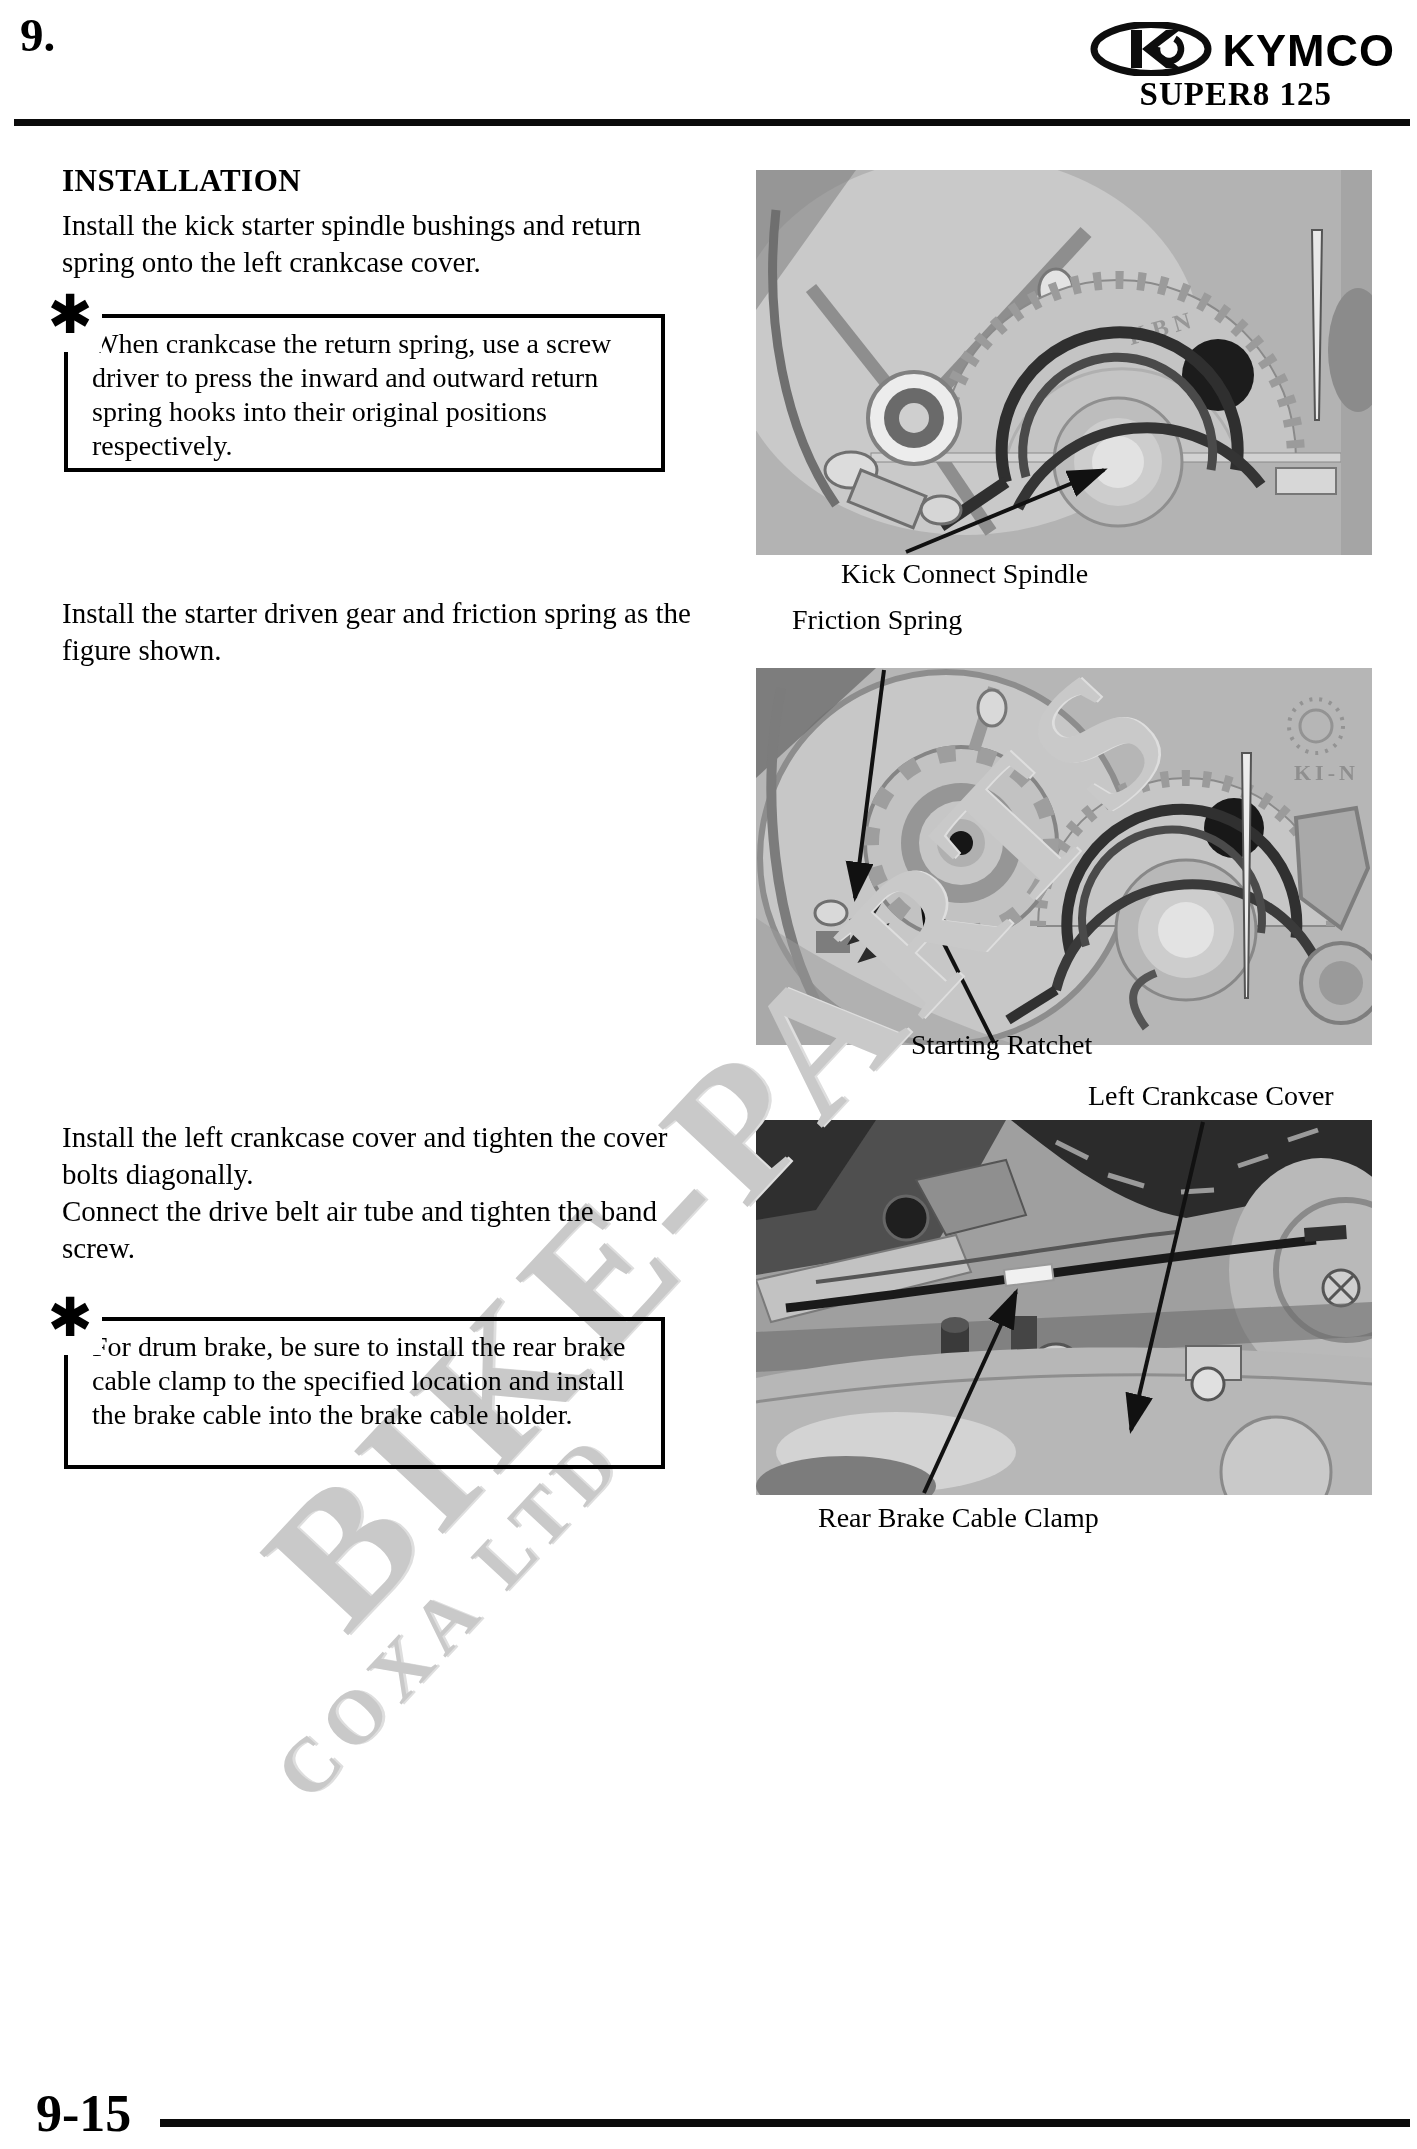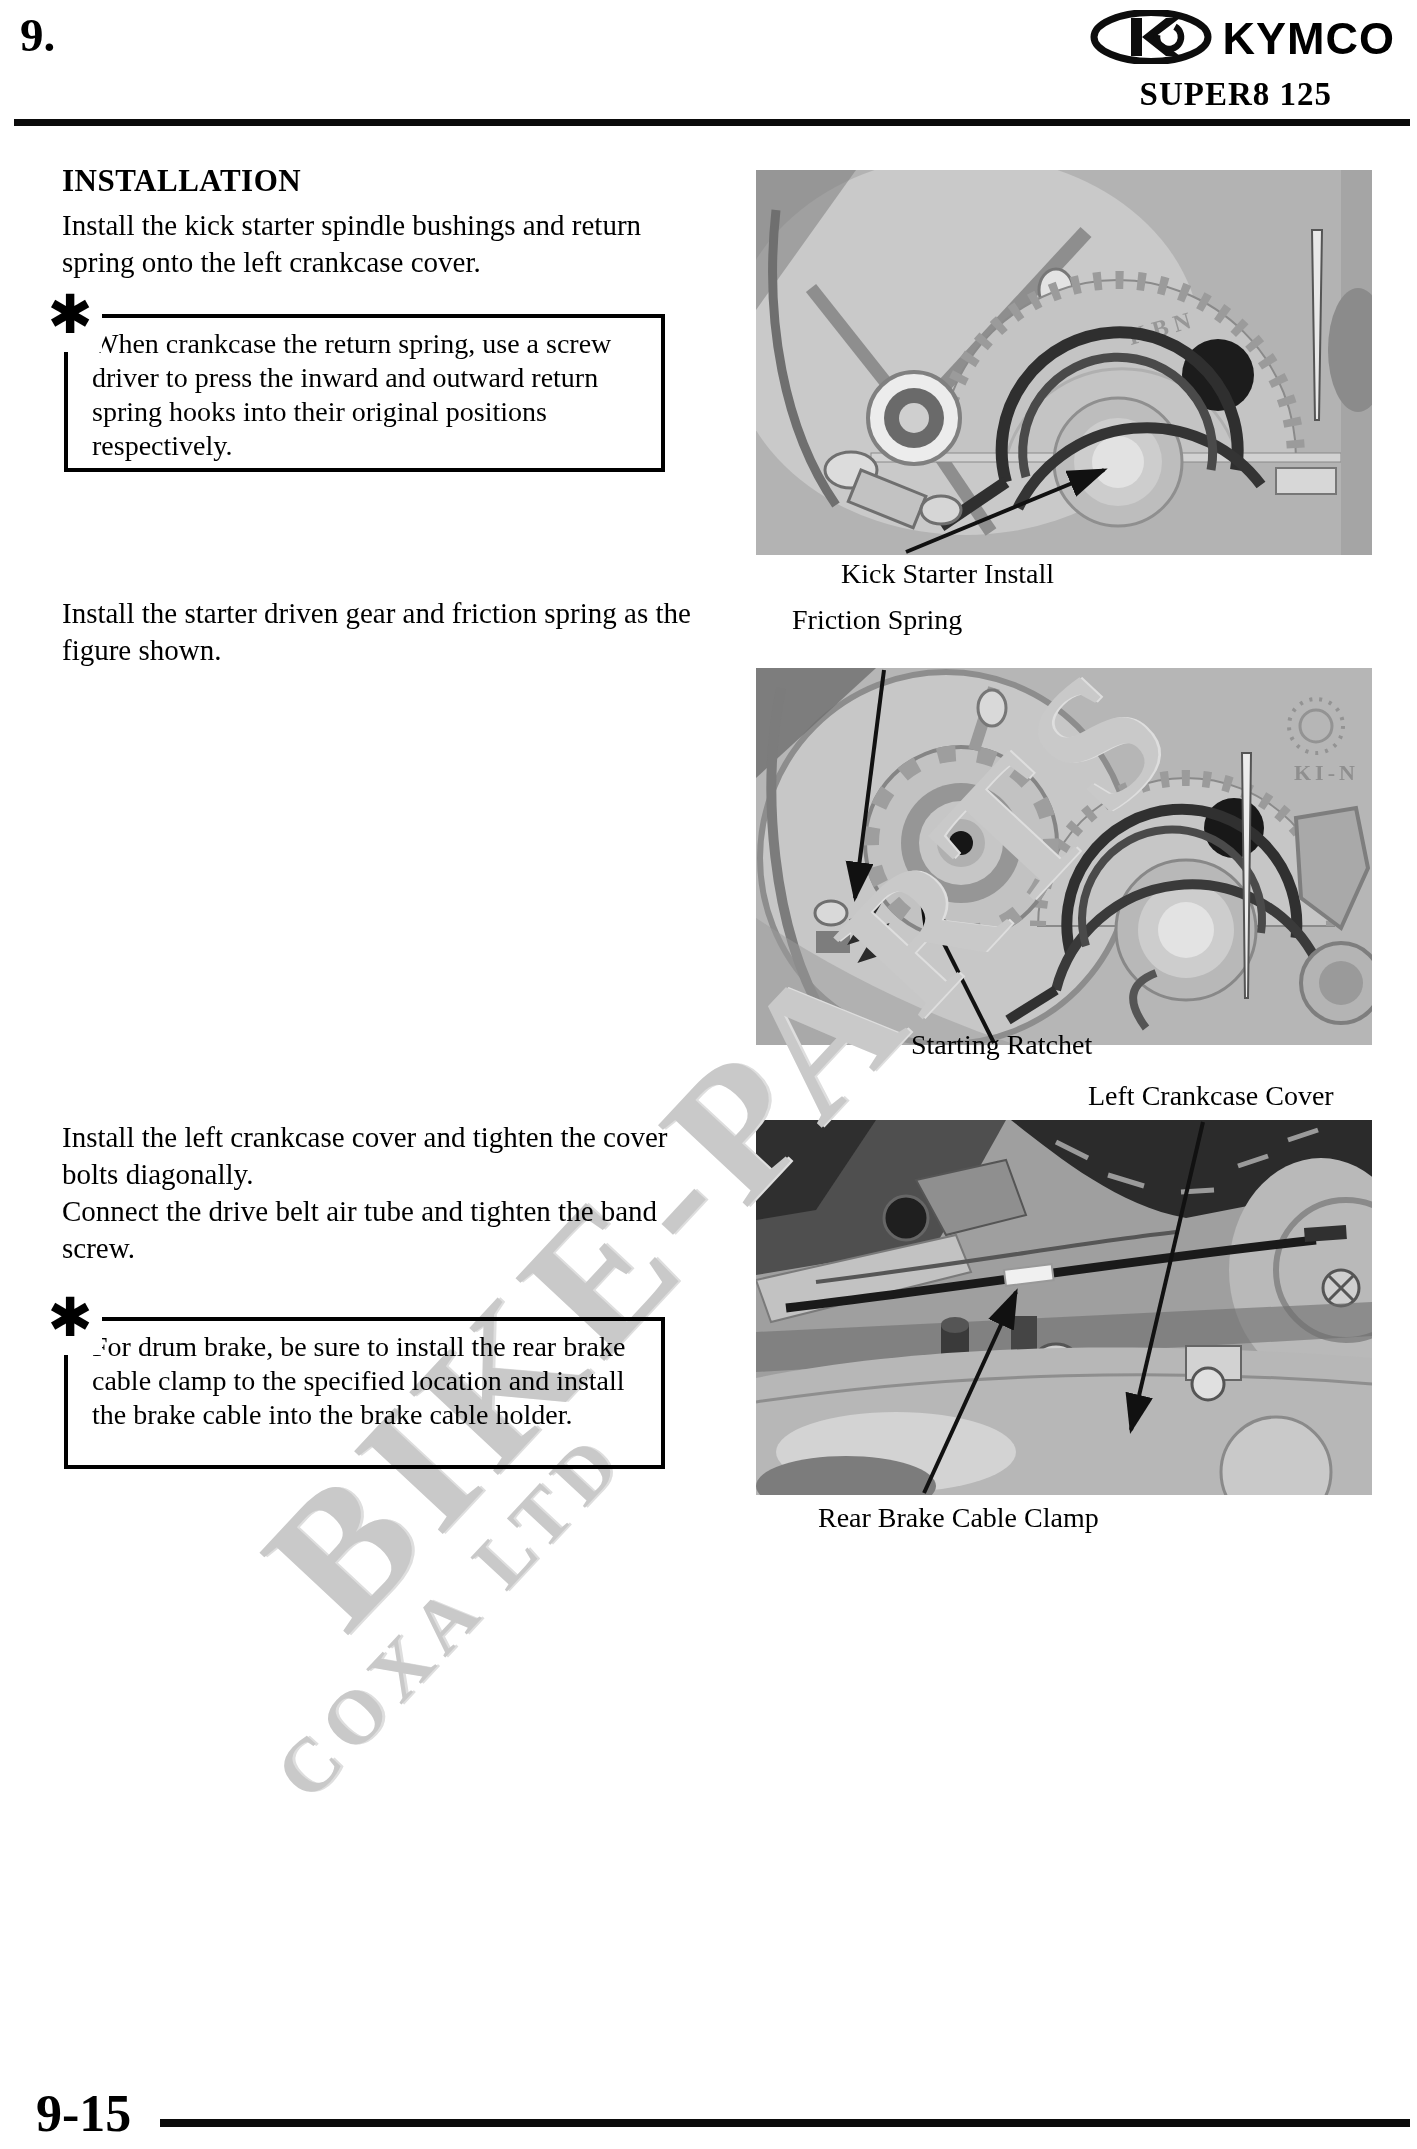--- a/index.html
+++ b/index.html
@@ -4,21 +4,21 @@
 <style>
   html,body{margin:0;padding:0;background:#ffffff;}
   .page{position:relative;width:1417px;height:2149px;background:#fff;overflow:hidden;
         font-family:"Liberation Serif","DejaVu Serif",serif;color:#000;}
 
   
   .title-block{position:absolute;left:20px;top:12px;display:flex;font-weight:bold;
                font-size:47px;line-height:46px;z-index:3;}
   .title-num{width:44px;flex:0 0 44px;}
   .header-rule{position:absolute;left:14px;top:119px;width:1396px;height:7px;background:#0b0b0b;z-index:3;}
-  .logo{position:absolute;top:10px;right:22px;display:flex;align-items:center;gap:8px;z-index:3;}
+  .logo{position:absolute;top:22px;right:22px;display:flex;align-items:center;gap:8px;z-index:3;}
   .logo-text{font-family:"Liberation Sans","DejaVu Sans",sans-serif;font-weight:bold;
              font-size:45px;letter-spacing:1px;}
   .model{position:absolute;top:76px;right:85px;font-weight:bold;font-size:33px;letter-spacing:1px;z-index:3;}
 
   
   .heading{position:absolute;left:62px;top:163px;font-size:31px;font-weight:bold;letter-spacing:.5px;z-index:3;}
   .para{position:absolute;left:62px;width:632px;font-size:29px;line-height:37px;z-index:3;}
   #para1{top:207px;}
   #para2{top:595px;}
   #para3{top:1119px;}
@@ -143,21 +143,21 @@
       <ellipse cx="185" cy="340" rx="20" ry="14" fill="#d6d6d6" stroke="#6f6f6f" stroke-width="3"></ellipse>
 
       <rect x="585" y="0" width="31" height="385" fill="#a5a5a5"></rect>
       <ellipse cx="602" cy="180" rx="30" ry="62" fill="#8b8b8b"></ellipse>
       <polygon points="556,60 566,60 563,250 559,250" fill="#e8e8e8" stroke="#555" stroke-width="2"></polygon>
       <rect x="520" y="298" width="60" height="26" fill="#d7d7d7" stroke="#777" stroke-width="2"></rect>
 
       <line x1="150" y1="382" x2="348" y2="300" stroke="#111" stroke-width="4" marker-end="url(#ah1)"></line>
     </svg>
   </div>
-  <div class="figlabel" id="cap1">Kick Starter Install</div>
+  <div class="figlabel" id="cap1">Kick Connect Spindle</div>
   <div class="figlabel" id="lbl-friction">Friction Spring</div>
 
   <div class="fig" id="fig2">
     <svg viewBox="0 0 616 377">
       <defs>
         <marker id="ah2" markerWidth="11" markerHeight="9" refX="9" refY="3.5" orient="auto">
           <path d="M0,0 L10,3.5 L0,7 Z" fill="#111"></path>
         </marker>
         <clipPath id="clip2">
             <rect x="0" y="0" width="616" height="258"></rect>

